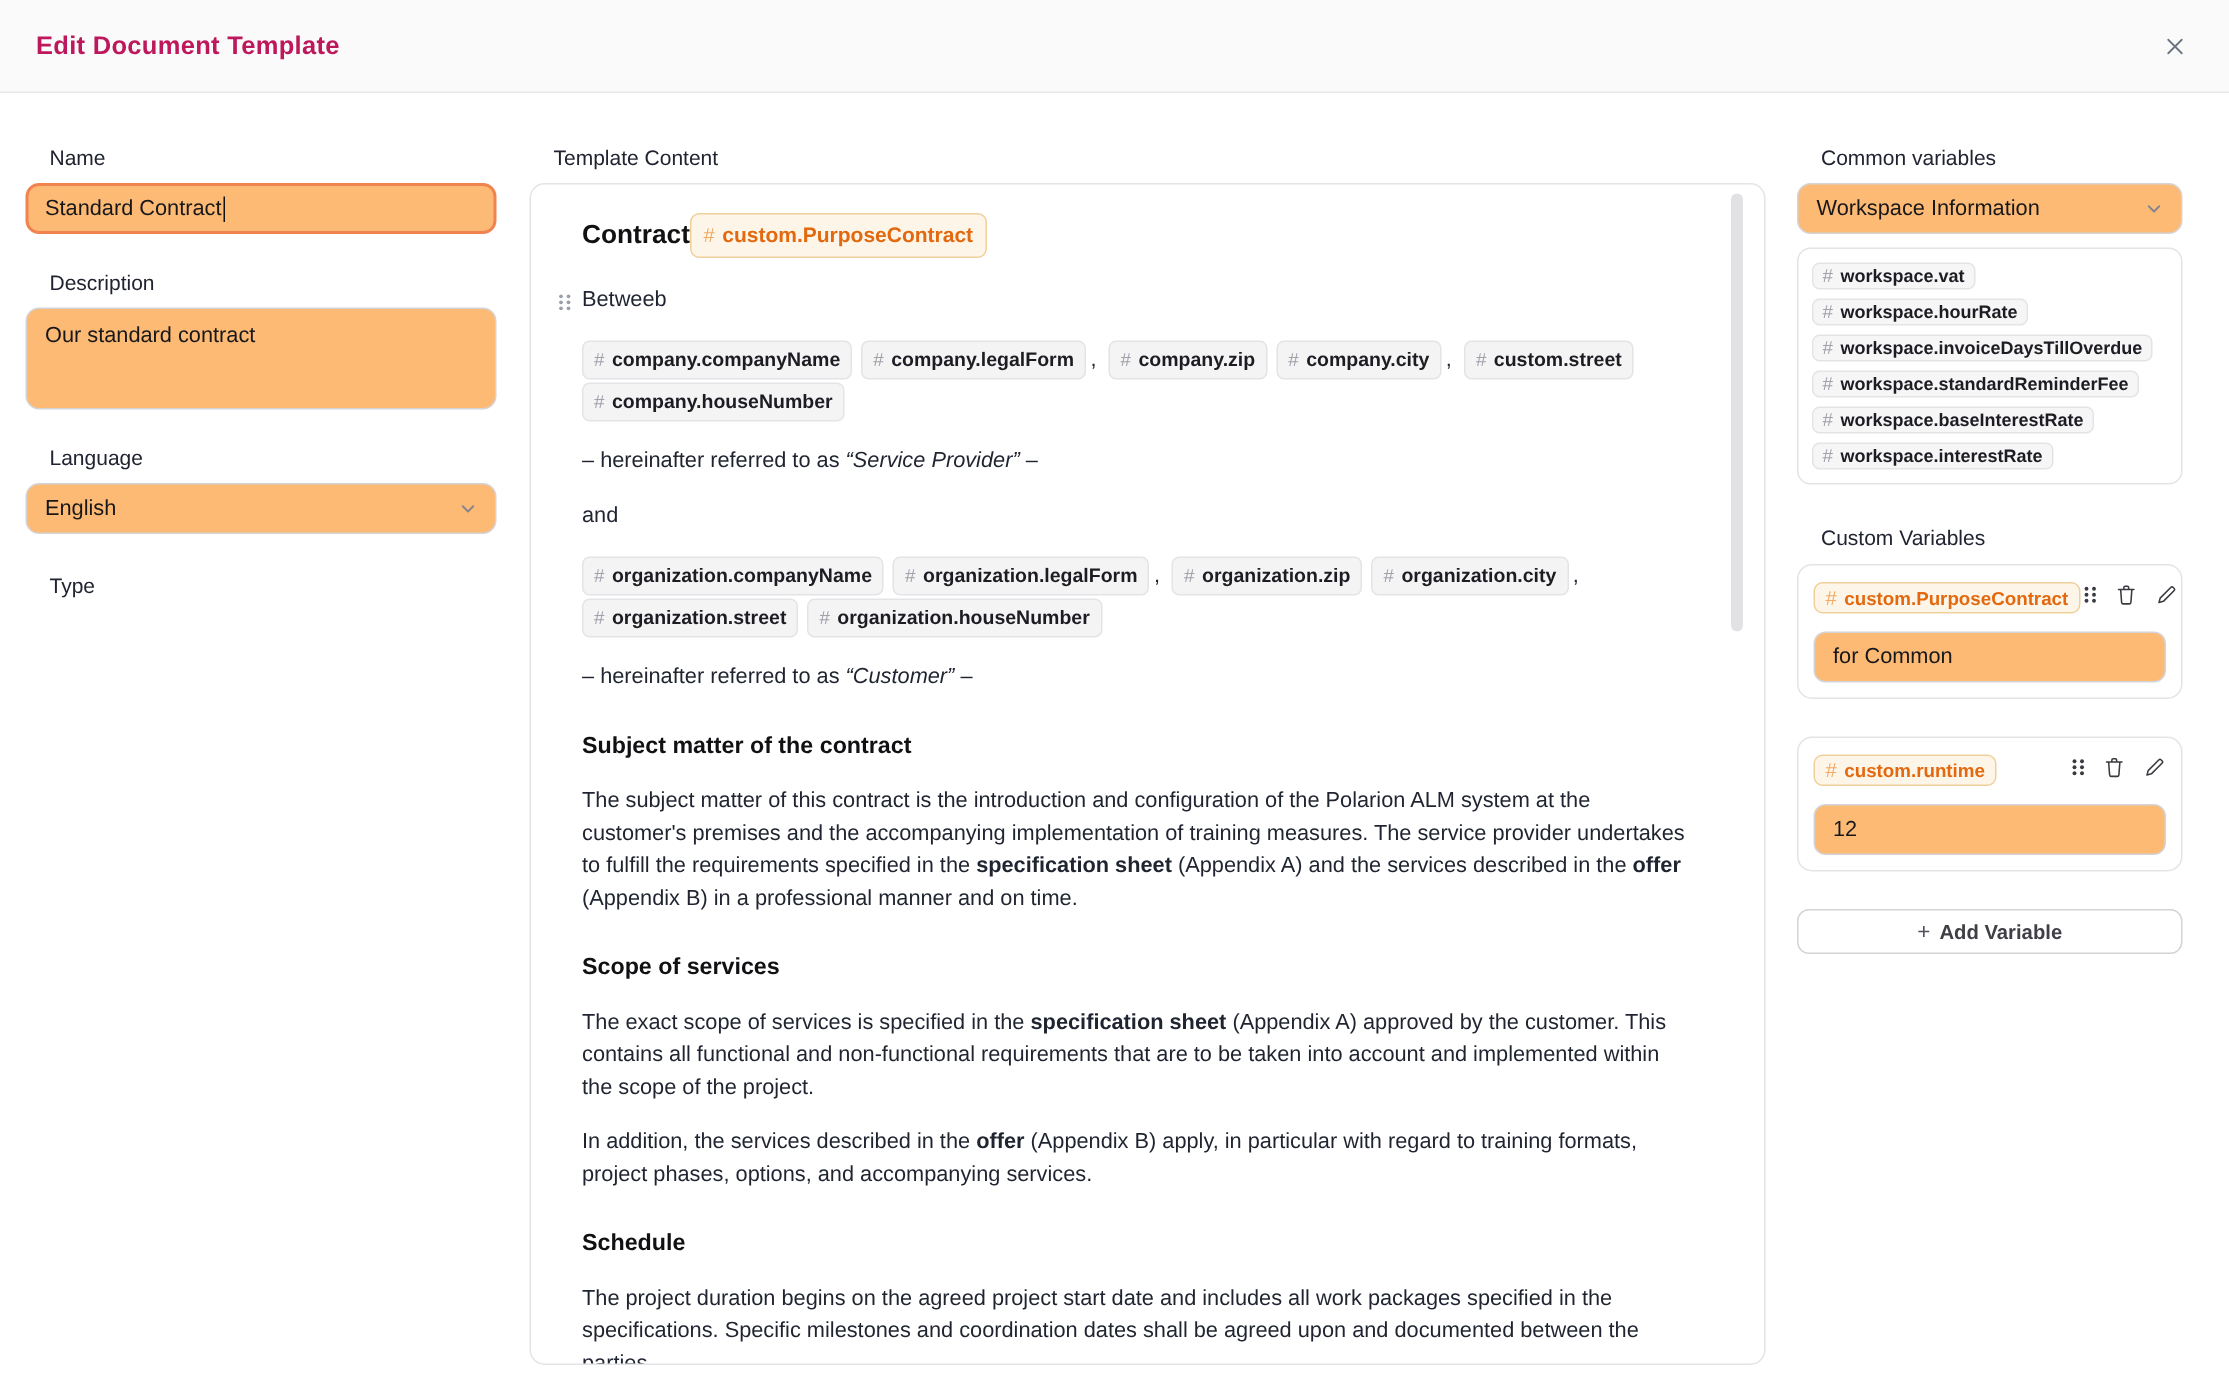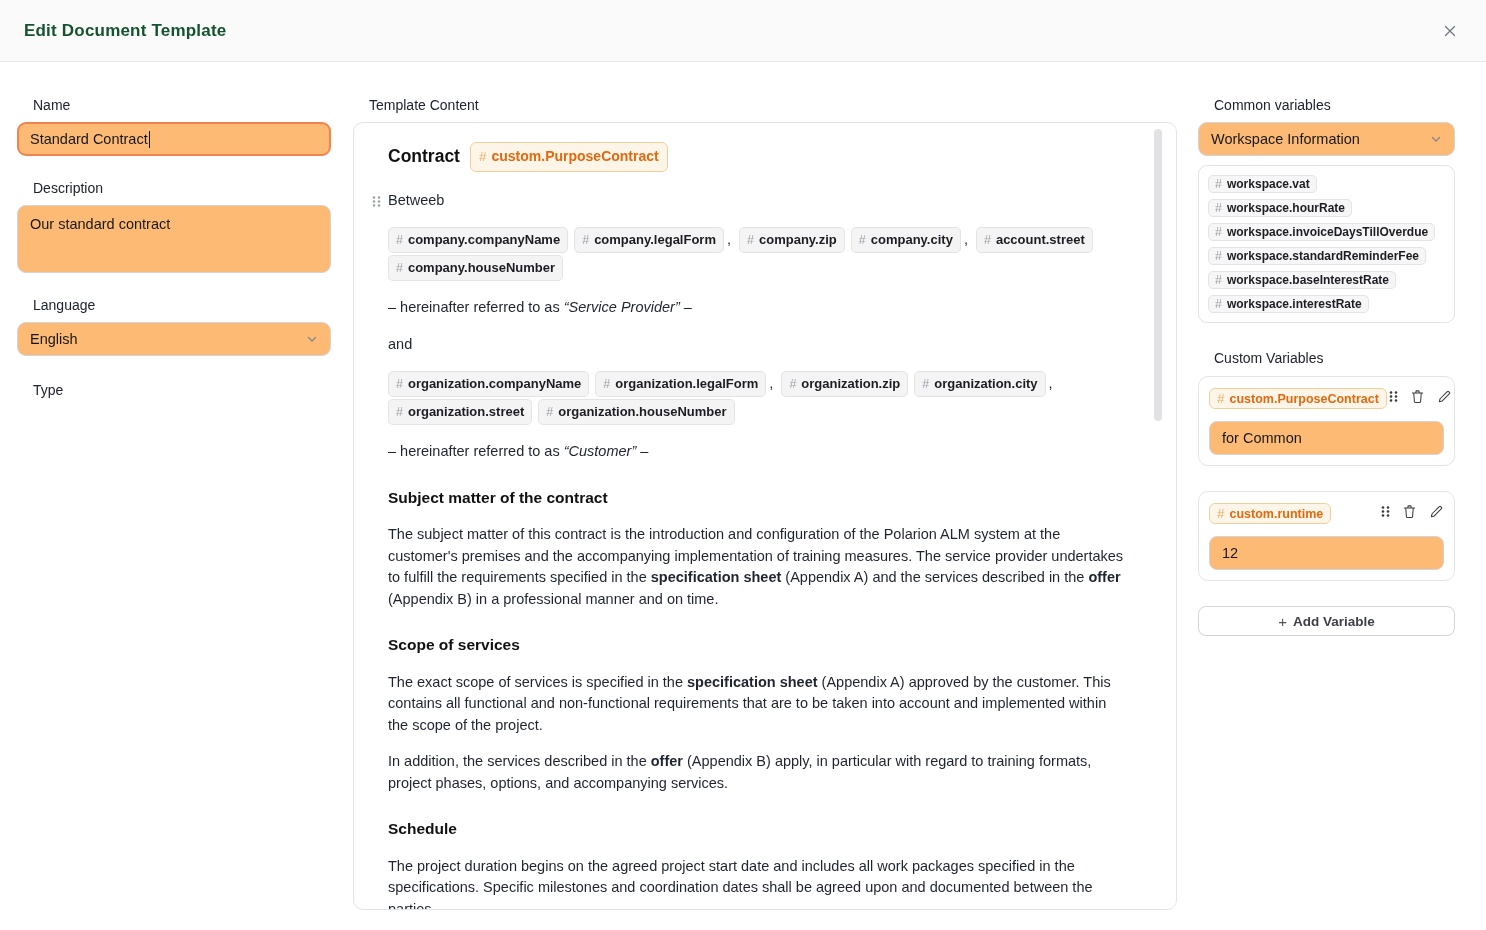--- a/index.html
+++ b/index.html
@@ -8,21 +8,21 @@
     background:#ffffff;color:#18181b;
     font-family:"Liberation Sans",sans-serif;
     -webkit-font-smoothing:antialiased;
   }
   
   .hdr{
     position:absolute;top:0;left:0;width:1486px;height:62px;box-sizing:border-box;
     background:#fafafa;border-bottom:1px solid #e7e7e9;
     display:flex;align-items:center;padding:0 24px;
   }
-  .hdr-title{font-size:17px;font-weight:700;color:#14532d;letter-spacing:.2px;}
+  .hdr-title{font-size:17px;font-weight:700;color:#be185d;letter-spacing:.2px;}
   .close-btn{
     position:absolute;right:24px;top:19px;width:24px;height:24px;
     display:flex;align-items:center;justify-content:center;
     background:none;border:none;cursor:pointer;color:#6b7280;padding:0;
   }
   
   .flabel{font-size:14px;font-weight:500;color:#202430;margin:0 16px 9px;display:block;}
   .input{
     box-sizing:border-box;width:100%;height:34px;
     border:1px solid #d4d4d8;border-radius:9px;background:#fdba74;
@@ -44,21 +44,21 @@
     position:relative;box-sizing:border-box;margin-top:2px;
     width:824px;height:788px;border:1px solid #e4e4e7;border-radius:10px;
     overflow:hidden;background:#fff;
   }
   .doc{
     box-sizing:border-box;padding:18px 46px 0 34px;
     font-size:14.5px;line-height:21.5px;color:#1f2430;
   }
   .doc p{margin:0 0 15px;}
   .doc h2{font-size:15.5px;font-weight:700;margin:24px 0 16px;color:#111114;}
-  .doc-h1-row{display:flex;align-items:center;gap:10px;margin:0 0 17px;}
+  .doc-h1-row{display:flex;align-items:center;margin:0 0 17px;}
   .doc-h1{font-size:17.5px;font-weight:700;color:#111114;}
   .with-handle{position:relative;}
   .drag-handle-doc{position:absolute;left:-16px;top:5px;color:#9aa0a8;cursor:grab;line-height:0;}
   .chips-line{line-height:22px;}
   .sep{margin:0 4px 0 1px;}
   
   .chip{
     display:inline-flex;align-items:center;gap:5px;vertical-align:middle;
     background:#f4f4f5;border:1px solid #e4e4e7;border-radius:5px;
     padding:1px 7px;font-size:13px;font-weight:600;color:#1c1c22;
@@ -181,21 +181,21 @@
         <span class="chip">
             <span class="hash">#</span>
             <span>company.zip</span>
           </span>
         <span class="chip">
             <span class="hash">#</span>
             <span>company.city</span>
           </span><span class="sep">,</span>
         <span class="chip">
             <span class="hash">#</span>
-            <span>account.street</span>
+            <span>custom.street</span>
           </span>
         <span class="chip">
             <span class="hash">#</span>
             <span>company.houseNumber</span>
           </span>
       </p>
 
       <p><span>– hereinafter referred to as </span><i>“Service Provider”</i><span> –</span></p>
 
       <p>and</p>

